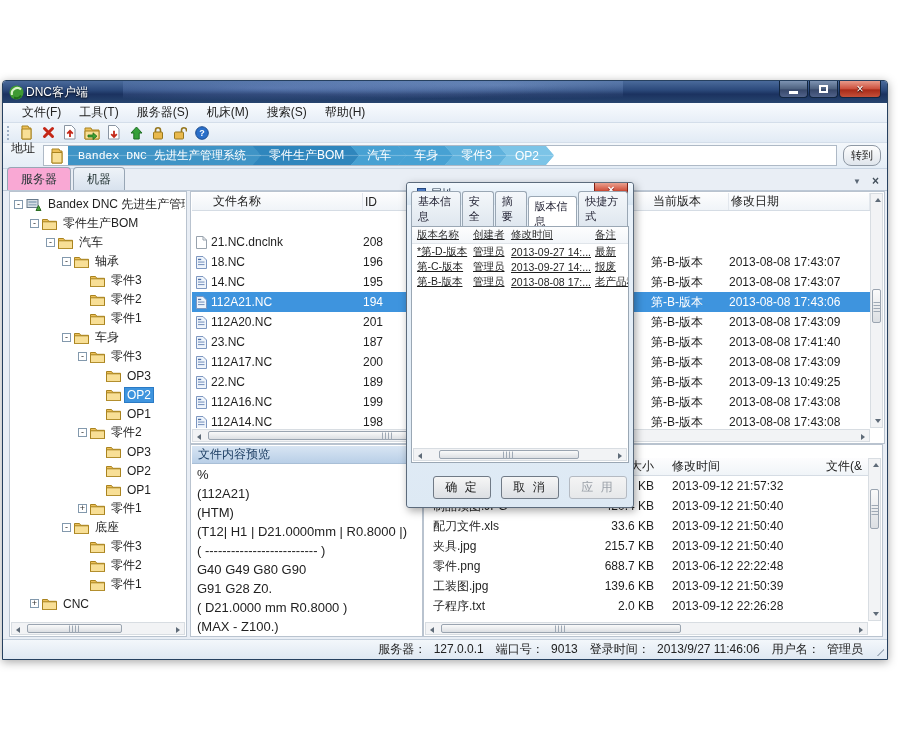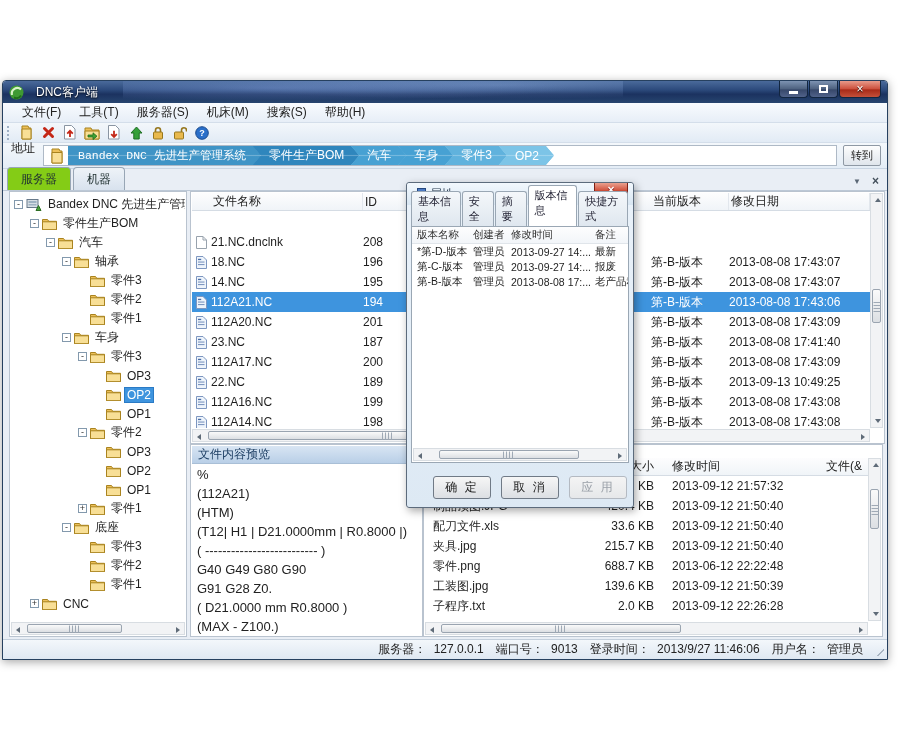--- a/index.html
+++ b/index.html
@@ -8,21 +8,21 @@
 
   
   .window { position:absolute; left:2px; top:80px; width:886px; height:580px;
     border:1px solid #26405f; border-radius:4px 4px 0 0; box-shadow:0 2px 10px rgba(0,0,0,.35); background:#eef2f7; }
   .titlebar { position:absolute; left:0; top:0; right:0; height:22px; border-radius:3px 3px 0 0;
     background:linear-gradient(180deg,#4a6a9b 0%,#2c4a7c 40%,#1b3260 60%,#27456f 100%);
     display:flex; align-items:center; padding:0 6px; overflow:hidden;}
   .titlebar::before { content:""; position:absolute; left:120px; top:-8px; width:500px; height:30px;
     background:radial-gradient(ellipse at 30% 50%, rgba(130,160,220,.45), transparent 60%),
                radial-gradient(ellipse at 75% 40%, rgba(160,190,240,.35), transparent 55%); pointer-events:none;}
-  .titlebar .title { color:#fff; margin-left:12px; text-shadow:0 1px 2px #000; position:relative; }
+  .titlebar .title { color:#fff; margin-left:2px; text-shadow:0 1px 2px #000; position:relative; }
   .winbtns { position:absolute; right:6px; top:0; display:flex; }
   .wbtn { width:29px; height:17px; margin-left:1px; border:1px solid #122640; border-top:none; border-radius:0 0 4px 4px;
     background:linear-gradient(#7d93b2,#4d617f 50%,#37486a 55%,#50628a); display:flex; align-items:center; justify-content:center;
     color:#fff; font-size:10px; line-height:1; text-shadow:0 1px 1px #000;}
   .wbtn.close { width:42px; background:linear-gradient(#e89a8a,#cc4f3c 50%,#a82a18 55%,#c4503a); font-size:12px;}
   .wbtn .minbar { width:9px; height:3px; background:#fff; margin-top:6px; }
   .wbtn .maxbox { width:9px; height:8px; border:2px solid #fff; }
 
   .menubar { position:absolute; left:0; top:22px; right:0; height:20px;
     background:linear-gradient(#f8fbfe,#e7eef7); border-bottom:1px solid #d4deea; display:flex; align-items:center; padding-left:10px;}
@@ -34,27 +34,27 @@
 
   .addressbar { position:absolute; left:0; top:62px; right:0; height:26px;
     background:linear-gradient(#f3f7fb,#e4edf6); border-bottom:1px solid #c9d5e3; display:flex; align-items:center; padding:0 6px;}
   .addr-label { margin:0 8px 14px 2px; color:#222; }
   .addr-field { flex:1; height:21px; background:#fff; border:1px solid #aeb9c6; display:flex; align-items:center; overflow:hidden; padding-left:2px;}
   .addr-folder { margin:0 4px; display:flex; }
   .crumbs { display:flex; height:21px; flex:1; overflow:hidden; }
   .crumb { position:relative; color:#fff; display:flex; align-items:center; padding:0 15px 0 17px; margin-left:-9px;
     clip-path:polygon(0 0, calc(100% - 9px) 0, 100% 50%, calc(100% - 9px) 100%, 0 100%, 9px 50%); white-space:nowrap; font-size:12px;}
   .crumb.first { margin-left:0; clip-path:polygon(0 0, calc(100% - 9px) 0, 100% 50%, calc(100% - 9px) 100%, 0 100%); padding-left:10px; font-family:"Liberation Mono","DejaVu Sans Mono",monospace; font-size:11.5px;}
-  .go-btn { margin-left:6px; width:38px; height:21px; border:1px solid #8e98a4; border-radius:2px;
+  .go-btn { margin-left:6px; width:38px; height:21px; border:1px solid #8e98a4; border-radius:8px;
     background:linear-gradient(#fdfdfd,#dfe5ec); font-size:11px; color:#222; font-family:inherit;}
 
   .tabstrip { position:absolute; left:0; top:88px; right:0; height:22px; background:#e9eef5; border-bottom:1px solid #bcc8d6; display:flex; align-items:flex-end; padding-left:4px;}
   .dtab { padding:3px 13px 2px; margin-right:2px; border:1px solid #98a6b5; border-bottom:none; border-radius:4px 4px 0 0;
     background:linear-gradient(#eef3f8,#d8e2ee); color:#233; position:relative;}
-  .dtab.active { background:#84cc16; }
+  .dtab.active { background:#f9a8d4; }
   .dock-ctl { position:absolute; right:26px; bottom:4px; color:#5a6775; font-size:8px; }
   .dock-x { position:absolute; right:8px; bottom:2px; color:#44505c; font-size:12px; font-weight:bold; }
 
   
   .main { position:absolute; left:0; top:110px; right:0; bottom:20px; background:#e9eef5; }
   .panel { background:#fff; border:1px solid #b9c3cf; }
 
   .treepanel { position:absolute; left:6px; top:0; width:178px; bottom:2px; }
   .tree { position:absolute; inset:1px 1px 15px 1px; overflow:hidden; padding-top:2px;}
   .trow { height:19px; display:flex; align-items:center; white-space:nowrap; }
@@ -124,22 +124,22 @@
   .dlg-title { position:absolute; left:0; top:0; right:0; height:22px; display:flex; align-items:center; padding-left:6px;
     color:#1d2f45; border-radius:3px 3px 0 0; background:linear-gradient(#f2f8fd,#d8e6f2);}
   .dlg-icon { width:12px; height:12px; margin-right:5px; position:relative; flex:none;}
   .dlg-icon::before { content:""; position:absolute; left:0; top:3px; width:7px; height:7px; background:#d86a3a; border:1px solid #8a3a18;}
   .dlg-icon::after { content:""; position:absolute; left:4px; top:0; width:7px; height:7px; background:#4a78c2; border:1px solid #24477e;}
   .dlg-close { position:absolute; right:5px; top:0; width:34px; height:17px; border:1px solid #7c2014; border-top:none; border-radius:0 0 4px 4px;
     background:linear-gradient(#eba08e,#d15540 45%,#b02c16 55%,#cb5540); color:#fff; font-size:12px; font-weight:bold; line-height:15px; text-align:center; text-shadow:0 1px 1px #600;}
   .dlg-tabs { position:absolute; left:4px; top:23px; right:4px; height:20px; display:flex; align-items:flex-end; }
   .dlg-tab { padding:2px 6px 2px; margin-right:1px; border:1px solid #9aa7b4; border-bottom:none; border-radius:3px 3px 0 0;
     background:linear-gradient(#f4f7fa,#dfe7ef); font-size:11px; color:#223;}
-  .dlg-tab.active { background:#fff; position:relative; top:6px; padding-bottom:14px;}
-  .dlg-page { position:absolute; left:4px; right:4px; top:43px; bottom:44px; background:#fff; border:1px solid #9aa7b4; overflow:hidden;}
+  .dlg-tab.active { background:#fff; position:relative; top:17px; padding-bottom:14px;}
+  .dlg-page { position:absolute; left:4px; right:4px; top:43px; bottom:44px; background:#fff; border:1px solid #9aa7b4; overflow:hidden;text-decoration:underline;}
   .vt-head { display:flex; height:17px; align-items:center; border-bottom:1px solid #e0e5ea; color:#333; font-size:10.5px; padding-left:5px; background:linear-gradient(#fdfdfe,#f2f5f9);}
   .vt-row { display:flex; height:15px; align-items:center; font-size:10.5px; padding-left:5px; white-space:nowrap;}
   .v-ver { width:56px; flex:none; overflow:hidden;}
   .v-cre { width:38px; flex:none; overflow:hidden;}
   .v-time { width:84px; flex:none; overflow:hidden;}
   .v-note { flex:1; overflow:hidden;}
   .dlg-hsb { left:1px; right:1px; bottom:1px; height:13px; }
   .dlg-btns { position:absolute; left:0; right:6px; bottom:8px; display:flex; justify-content:flex-end; gap:10px;}
   .dlg-btn { width:58px; height:23px; border:1px solid #707a86; border-radius:3px; font-size:12px; color:#222; font-family:inherit;
     background:linear-gradient(#f6f6f6,#dcdfe3); letter-spacing:2px;}

